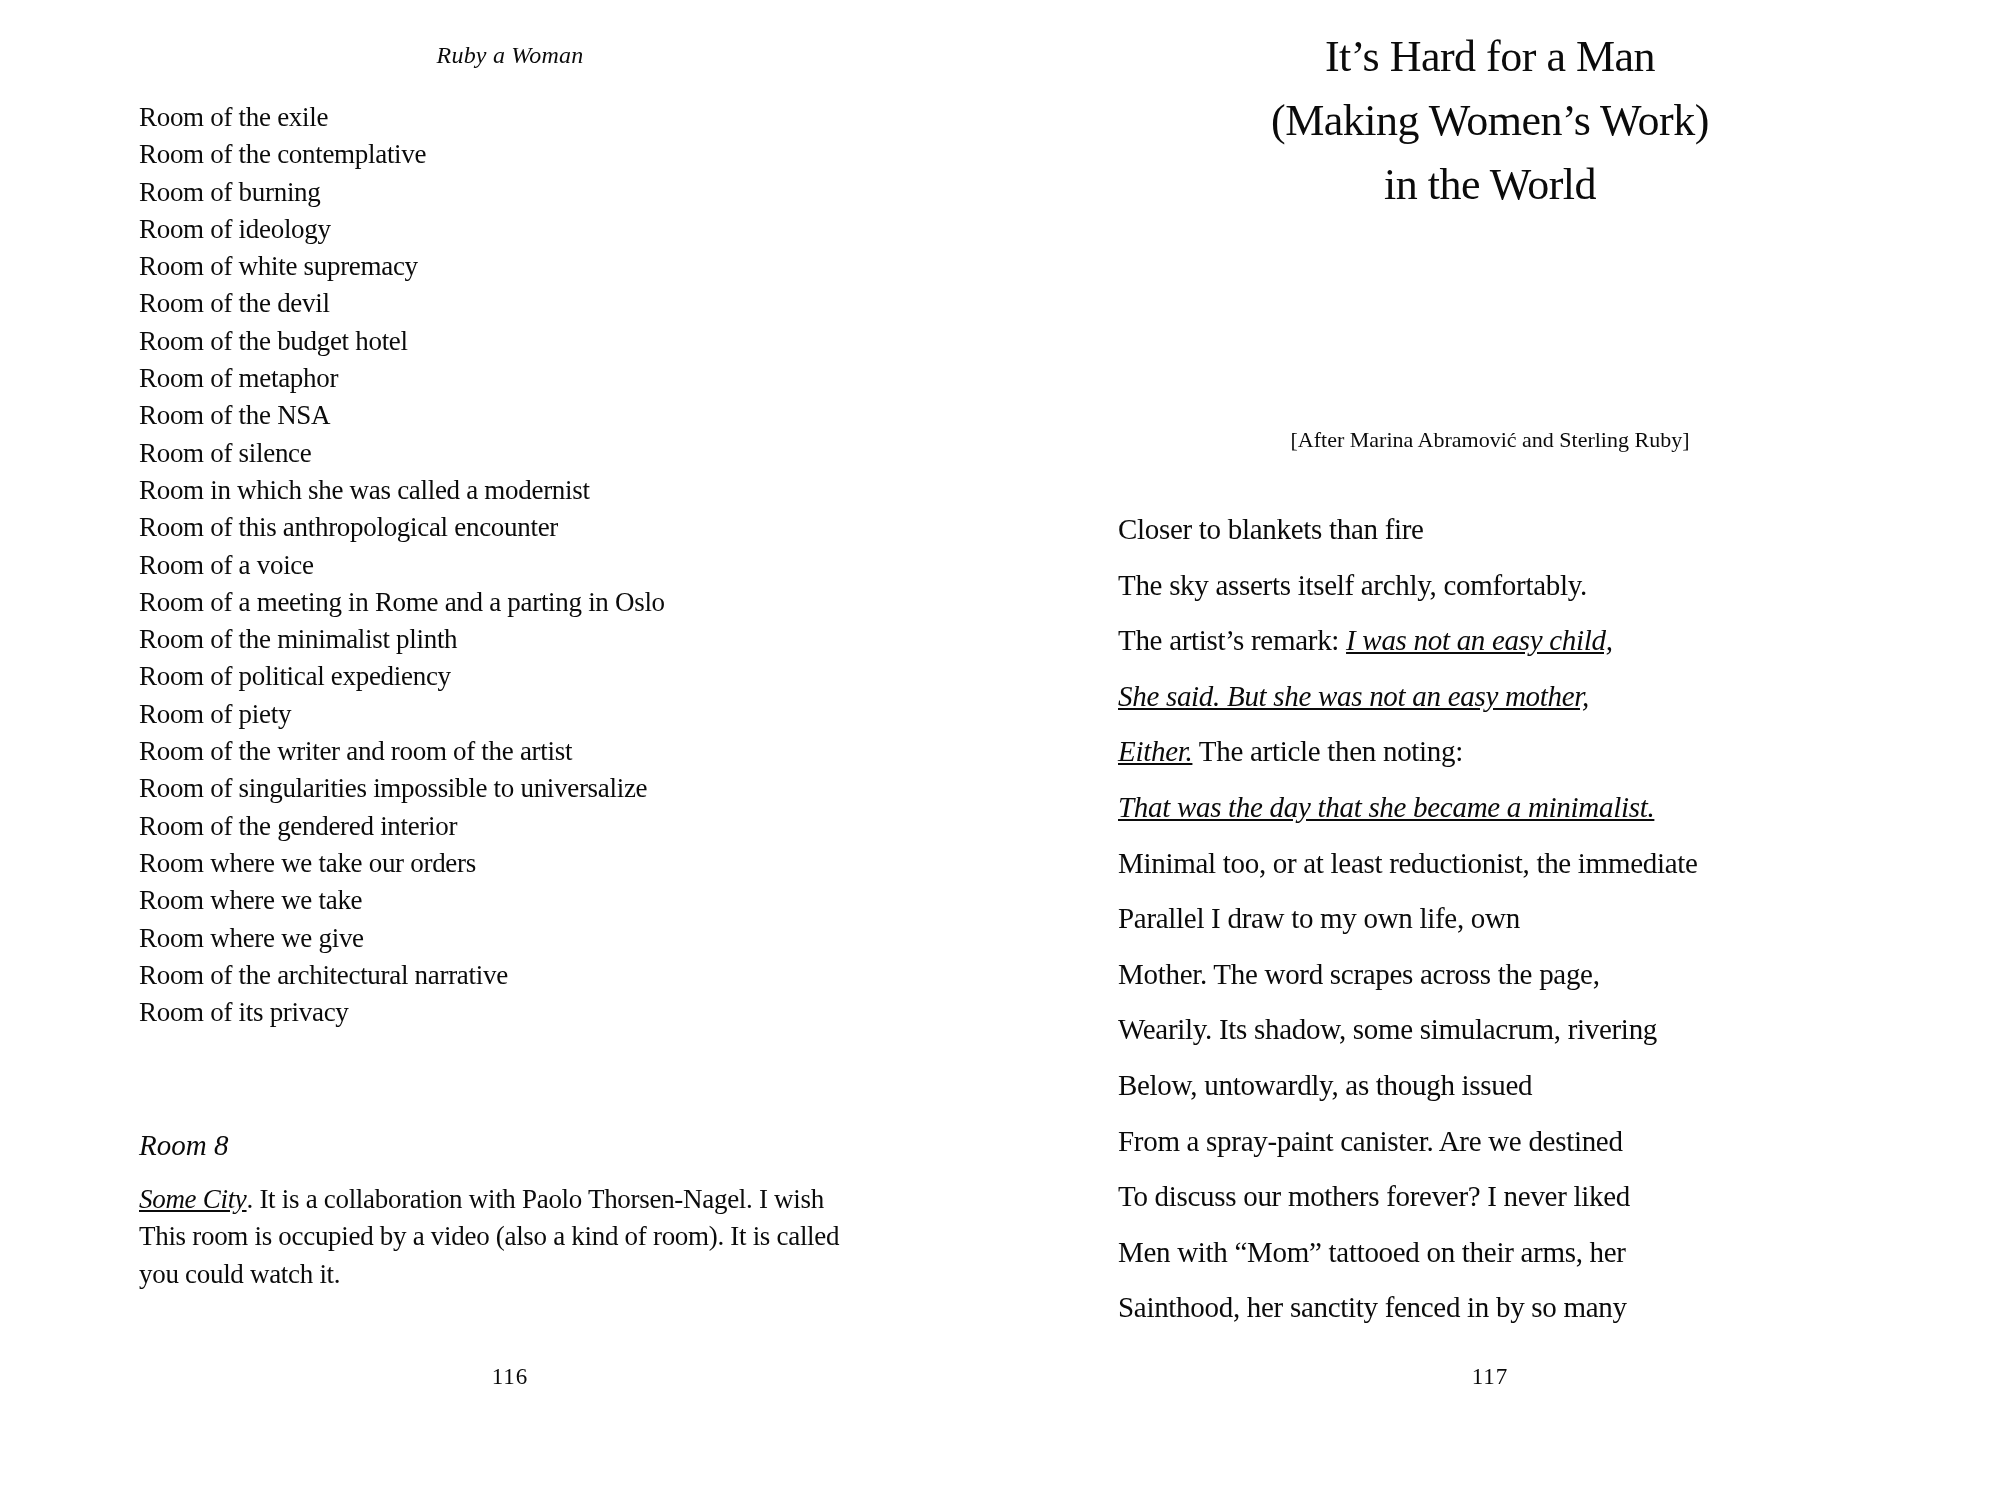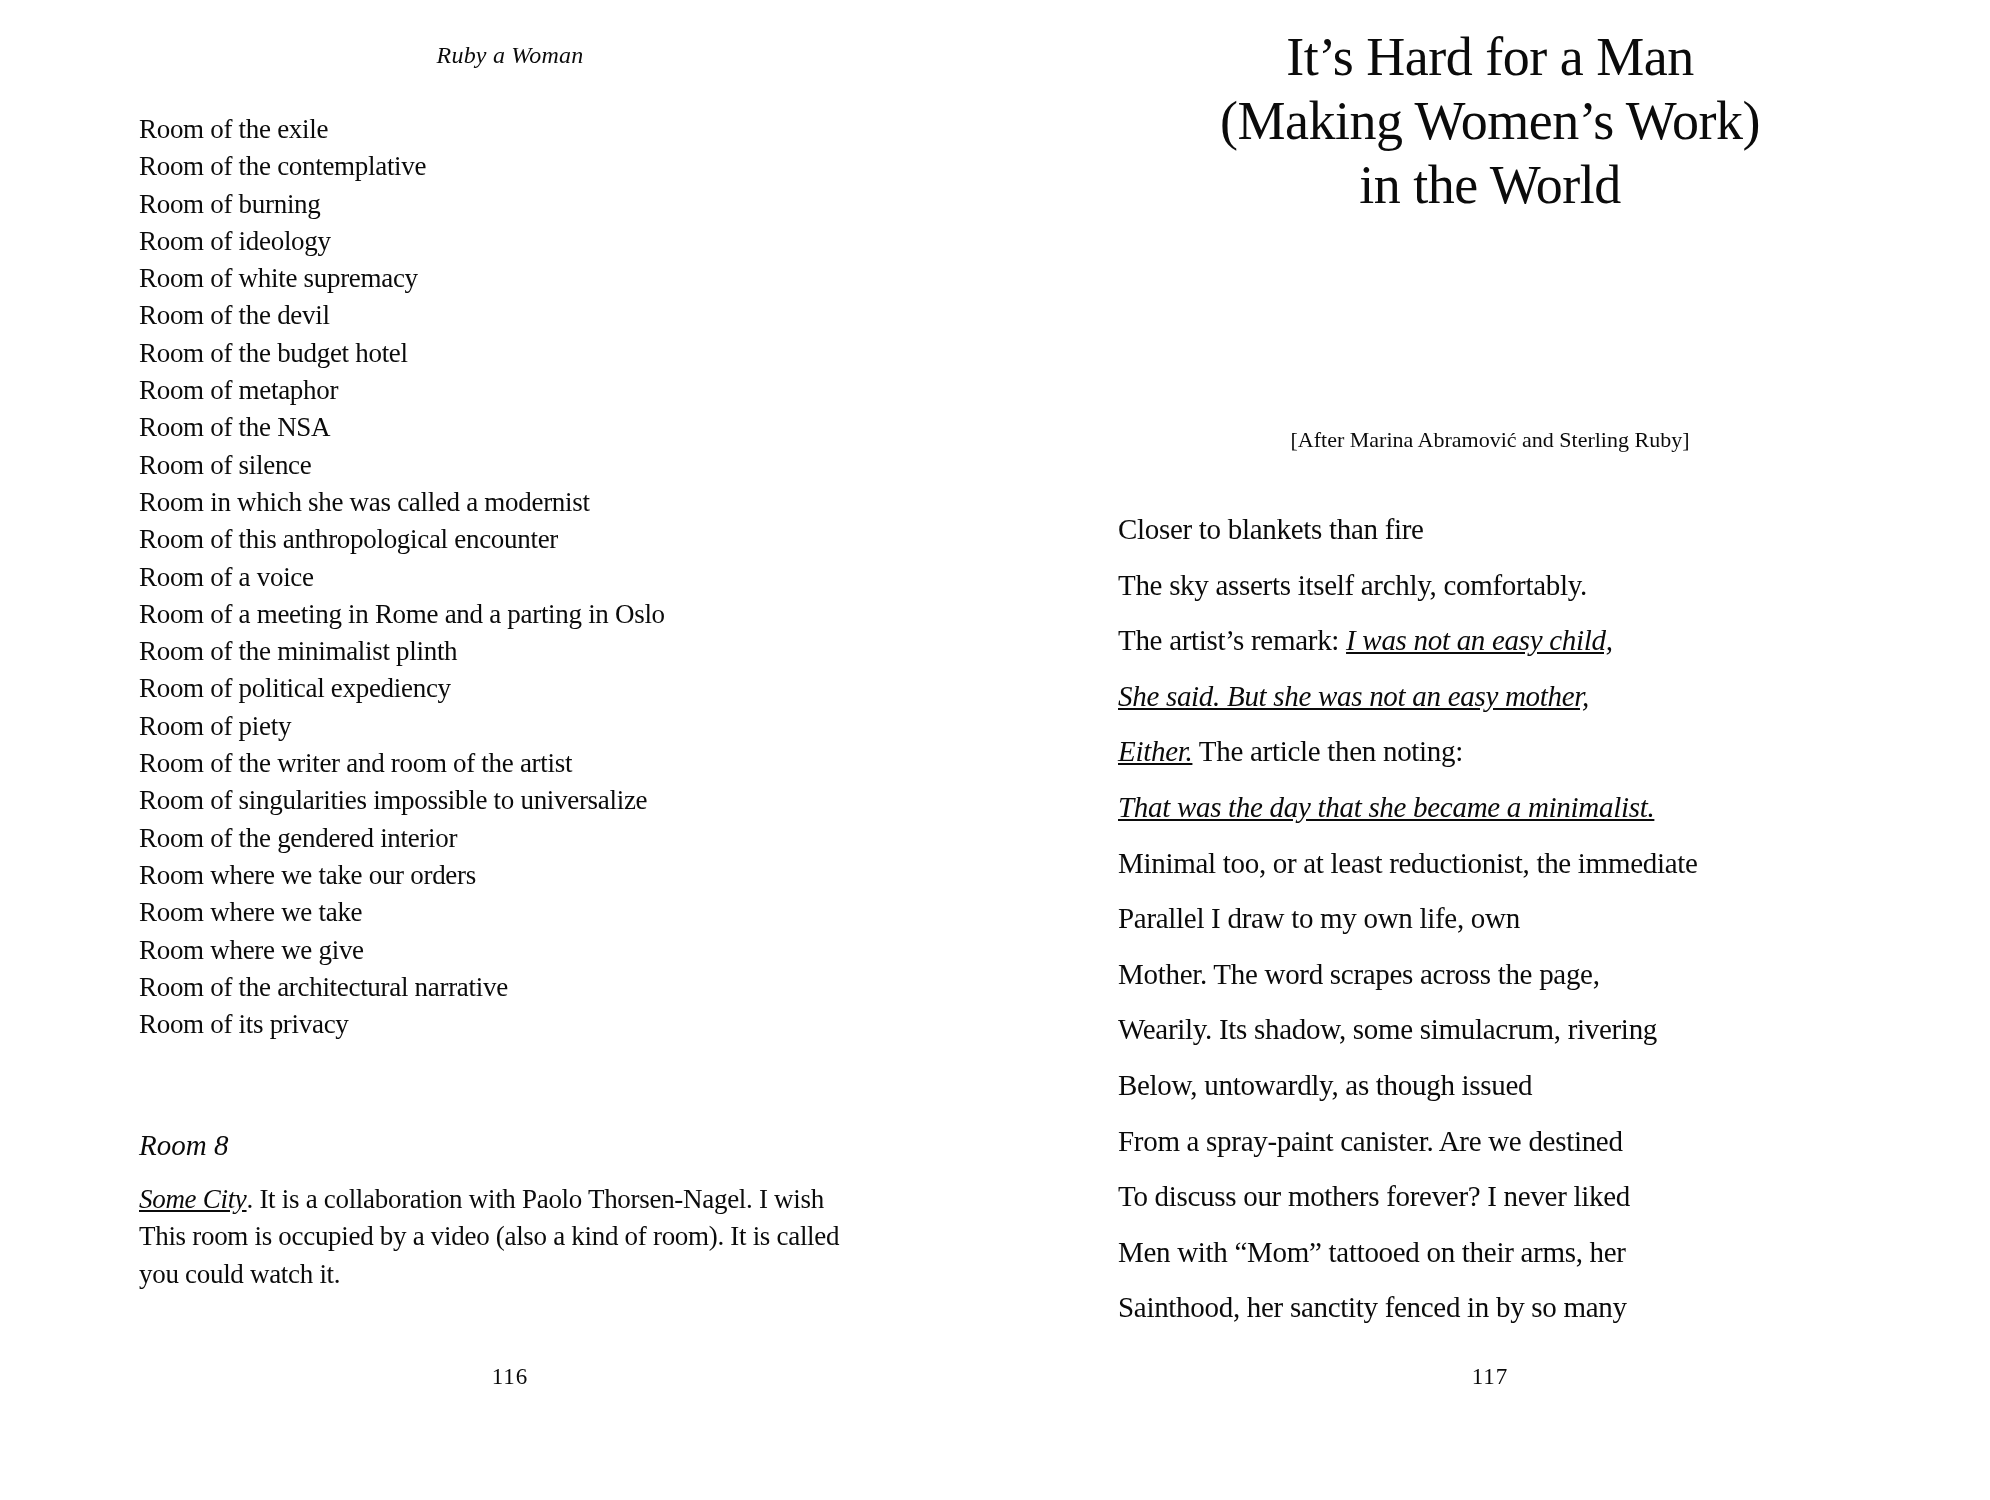--- a/index.html
+++ b/index.html
@@ -20,21 +20,21 @@
 
   
   .running-header {
     left: 139px; top: 42px; width: 742px;
     font-size: 24px; line-height: 26px;
     font-style: italic;
     text-align: center;
     letter-spacing: 0.2px;
   }
   .rooms-list {
-    left: 139px; top: 111px; width: 820px;
+    left: 139px; top: 99px; width: 820px;
     font-size: 27px; line-height: 37.3px;
     letter-spacing: -0.3px;
     white-space: nowrap;
   }
   .room8-heading {
     left: 139px; top: 1126px; width: 742px;
     font-size: 29px; line-height: 38px;
     font-style: italic;
   }
   .room8-paragraph {
@@ -46,21 +46,21 @@
   .page-number-left {
     left: 139px; top: 1363px; width: 742px;
     font-size: 23px; line-height: 28px;
     text-align: center;
     letter-spacing: 1px;
   }
 
   
   .poem-title {
     left: 1090px; top: 25px; width: 800px;
-    font-size: 54px; line-height: 64px;
+    font-size: 44px; line-height: 64px;
     text-align: center;
     letter-spacing: -0.5px;
     white-space: nowrap;
   }
   .attribution {
     left: 1090px; top: 426px; width: 800px;
     font-size: 22px; line-height: 28px;
     text-align: center;
   }
   .poem-body {

